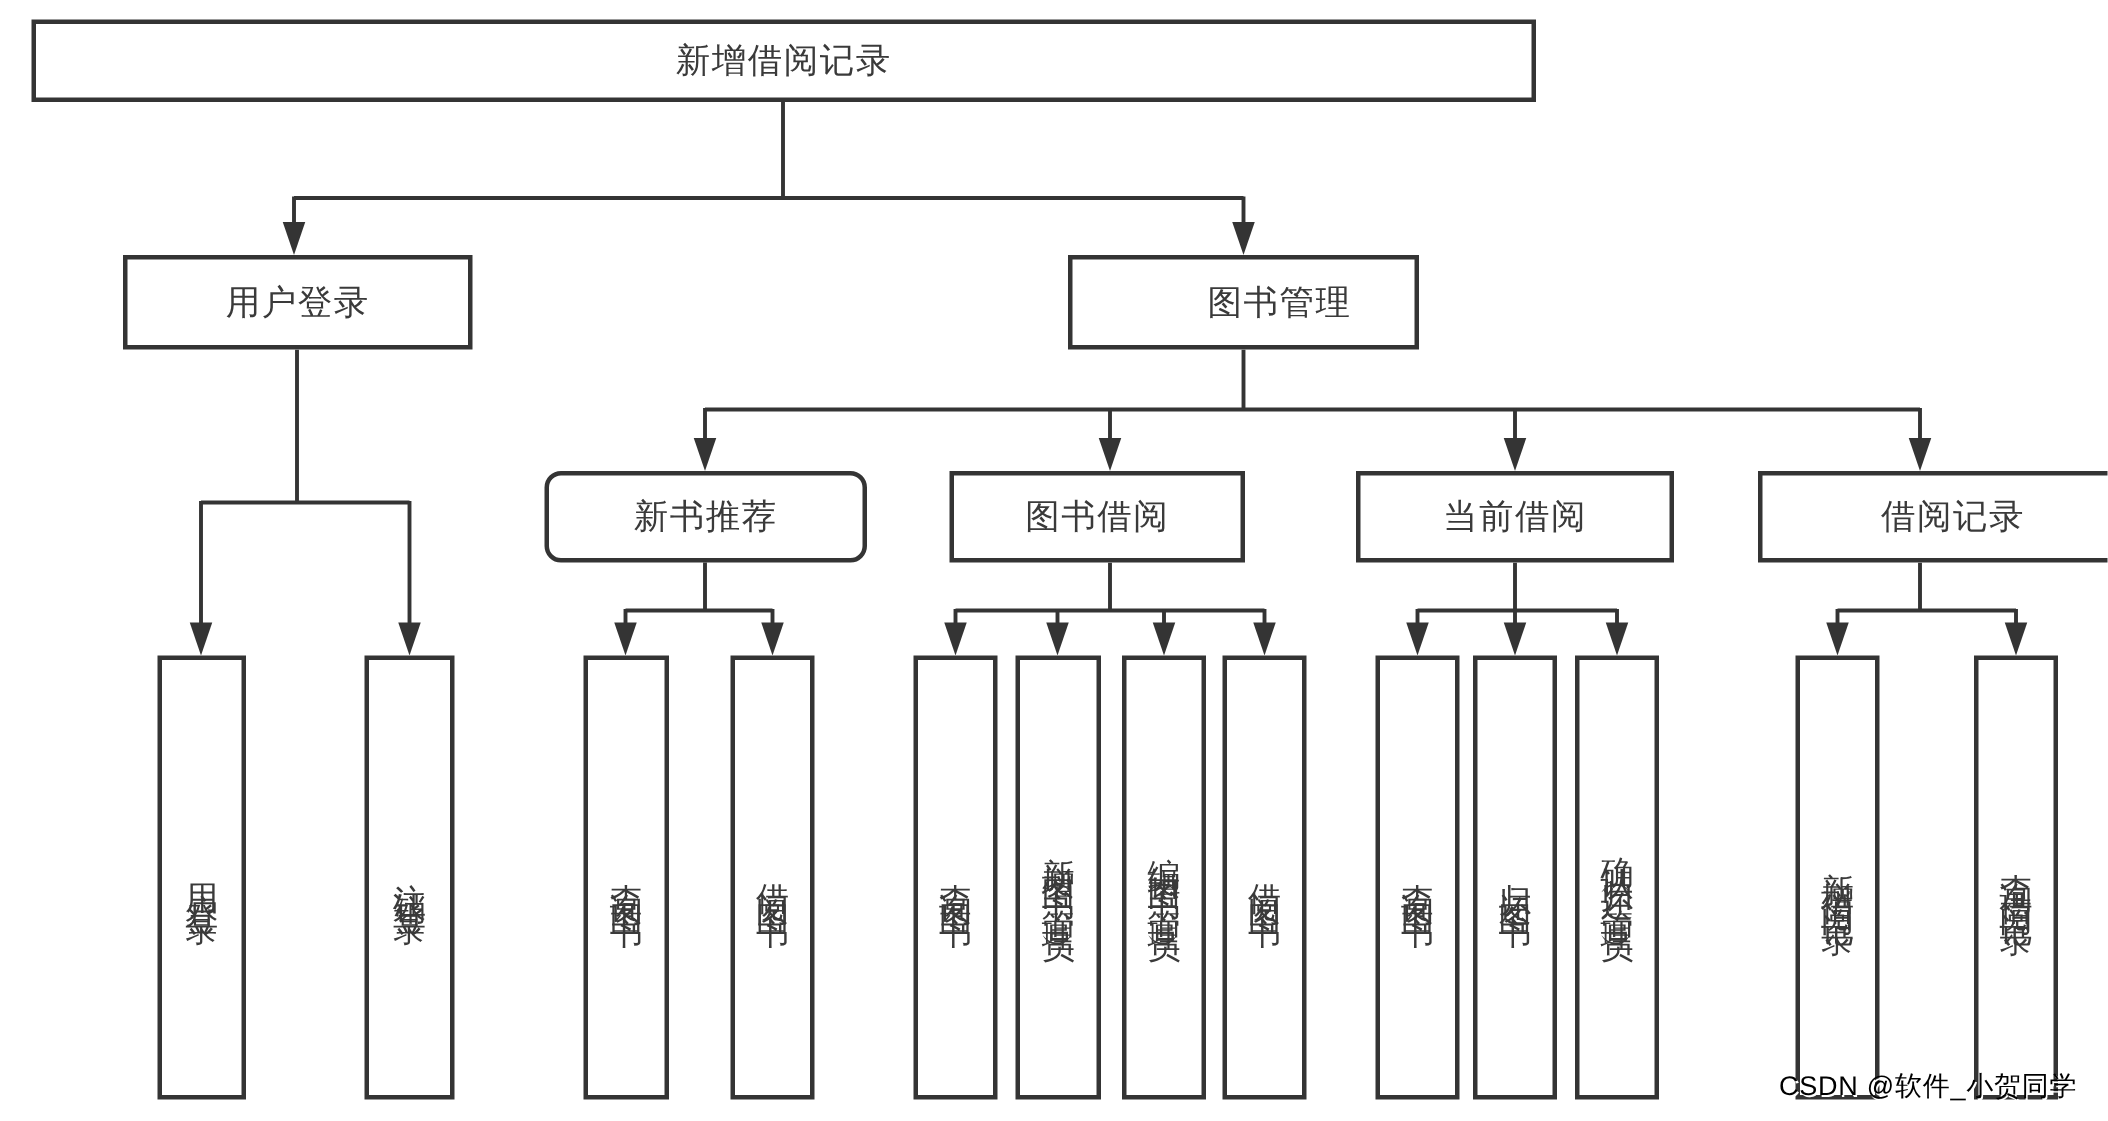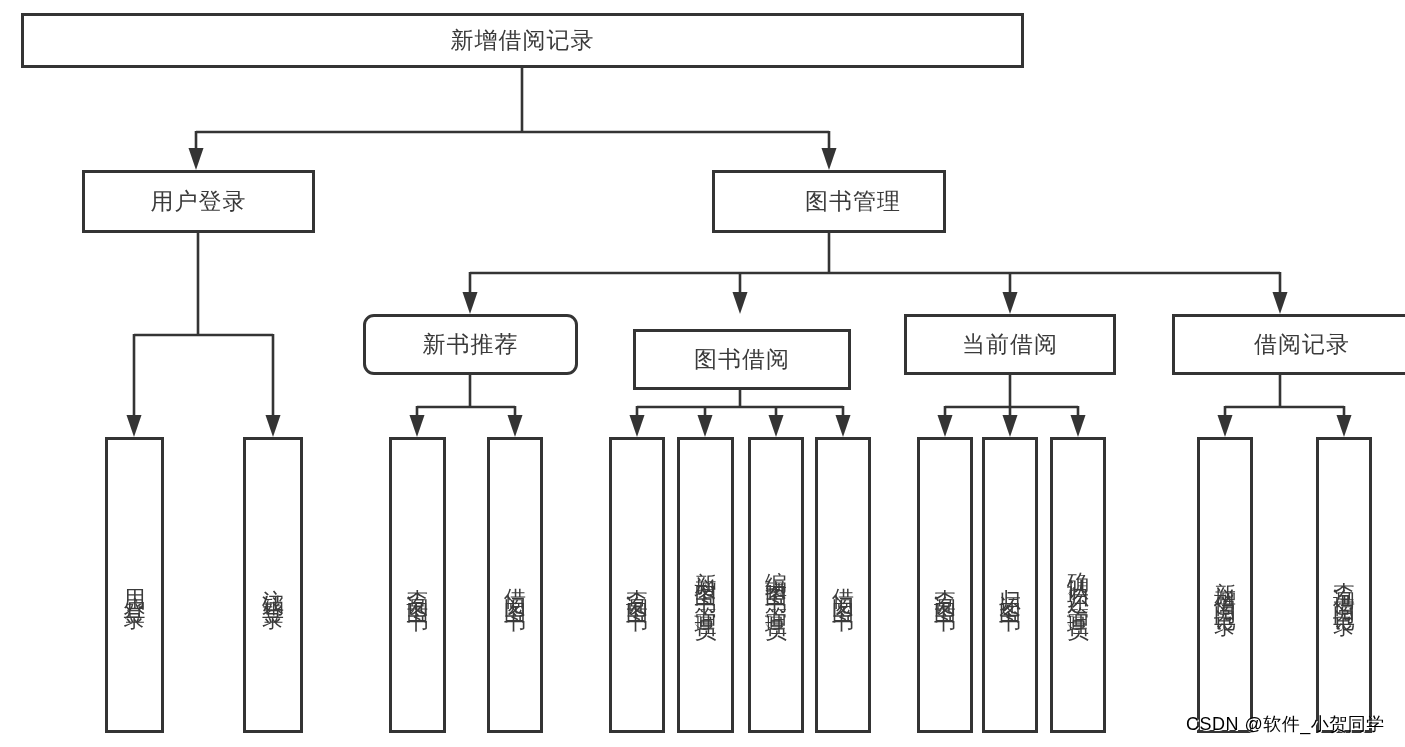--- a/index.html
+++ b/index.html
@@ -111,21 +111,21 @@
   <div class="node h" style="left:82px; top:170px; width:233px; height:63px;">
     <span>用户登录</span>
   </div>
   <div class="node h" style="left:712px; top:170px; width:234px; height:63px;padding-left:48px;">
     <span>图书管理</span>
   </div>
 
   <div class="node h" style="left:363px; top:314px; width:215px; height:61px;border-radius:11px;">
     <span>新书推荐</span>
   </div>
-  <div class="node h" style="left:633px; top:314px; width:218px; height:61px;margin-top:15px;">
+  <div class="node h" style="left:633px; top:314px; width:197px; height:61px;">
     <span>图书借阅</span>
   </div>
   <div class="node h" style="left:904px; top:314px; width:212px; height:61px;">
     <span>当前借阅</span>
   </div>
   <div class="node h" style="left:1172px; top:314px; width:260px; height:61px;">
     <span>借阅记录</span>
   </div>
 
   <div class="node leaf" style="left:105px; top:437px; width:59px; height:296px;">

